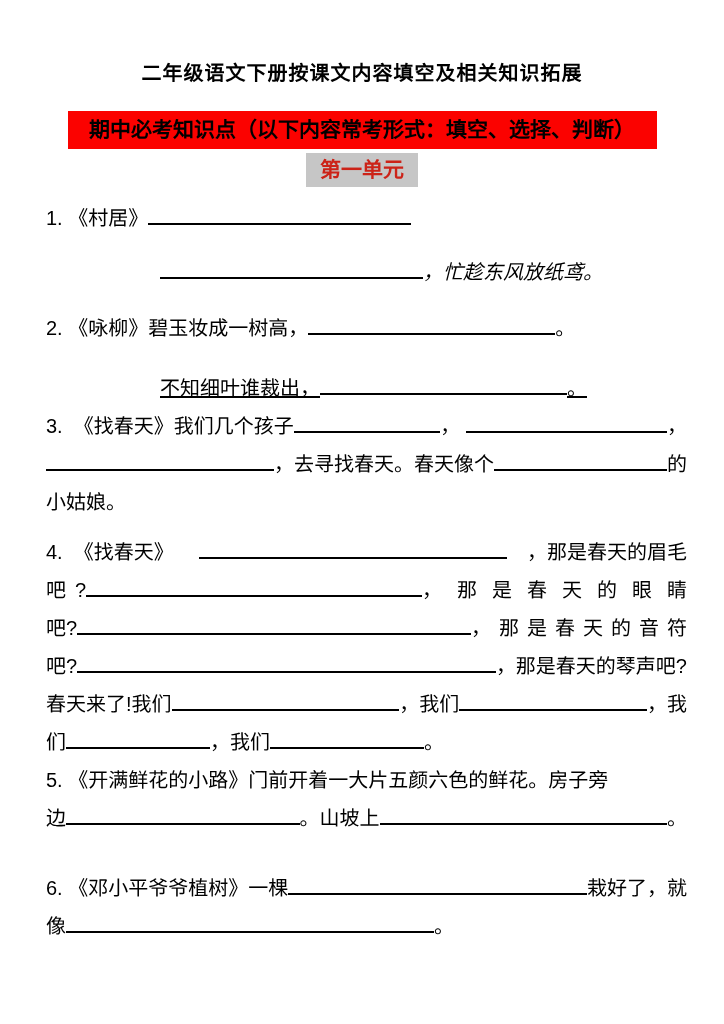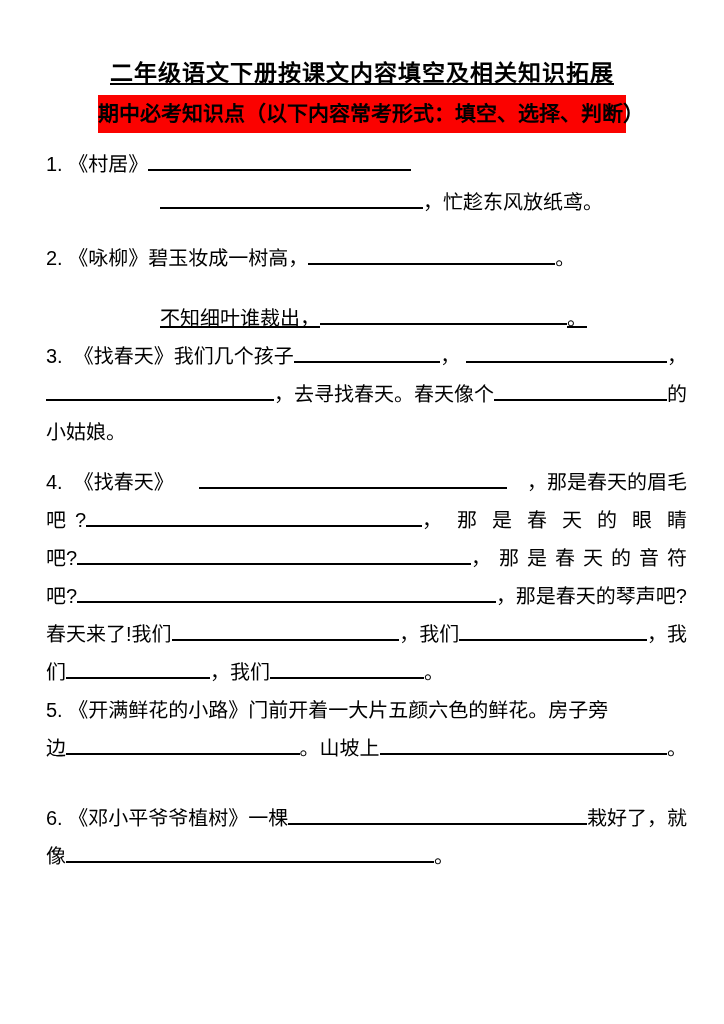--- a/index.html
+++ b/index.html
@@ -12,25 +12,25 @@
   }
   html,body{margin:0;padding:0;}
   body{
     width:724px;height:1024px;background:var(--page-bg);
     font-family:"Liberation Sans","DejaVu Sans",sans-serif;
     color:var(--ink);overflow:hidden;
   }
   .page{width:724px;height:1024px;position:relative;}
   .doc-title{
     margin:55px 34px 0;
-    font-size:23px;font-weight:800;text-align:center;
-    letter-spacing:1px;line-height:36px;white-space:nowrap;text-decoration:underline;
+    font-size:20px;font-weight:800;text-align:center;
+    letter-spacing:1px;line-height:36px;white-space:nowrap;
   }
   .banner{
-    width:528px;margin:4px auto 0;height:38px;line-height:38px;
+    width:589px;margin:20px auto 0;height:38px;line-height:38px;
     background:var(--banner-bg);color:var(--banner-text);
     font-size:21px;font-weight:700;text-align:center;white-space:nowrap;
   }
   .badge-row{text-align:center;margin-top:4px;}
   .badge{
     display:inline-block;background:var(--badge-bg);color:var(--badge-text);
     font-size:21px;font-weight:700;padding:4px 14px;line-height:26px;
   }
   .lines{padding:0 37px 0 46px;}
   .line{
@@ -38,21 +38,21 @@
     font-size:20px;line-height:38px;font-weight:400;white-space:nowrap;
   }
   .seg{white-space:pre;flex:0 0 auto;}
   .blank{
     display:block;flex:0 1 auto;
     height:20px;border-bottom:2px solid var(--ink);
     margin-bottom:-5px;
   }
   
   #L-item1-l1{margin-top:12px;}
-  #L-item1-l2{padding-left:114px;}
+  #L-item1-l2{margin-top:16px;padding-left:114px;font-style:italic;}
   #L-item2-l1{margin-top:18px;text-align:right;}
   #L-item2-l2{margin-top:22px;padding-left:114px;text-decoration:underline;}
   #L-item4-l1{margin-top:12px;gap:20px;}
   #L-item5-l1{margin-top:0;}
   #L-item6-l1{margin-top:32px;}
   
   #L-item3-l1 .blank,#L-item3-l2 .blank,
   #L-item4-l1 .blank,#L-item4-l2 .blank,#L-item4-l3 .blank,
   #L-item4-l4 .blank,#L-item4-l5 .blank,
   #L-item5-l2 .blank,#L-item6-l1 .blank{flex-grow:1;}
@@ -60,20 +60,23 @@
   #L-item4-l2 .seg:first-child{letter-spacing:9px;margin-right:-9px;}
   #L-item4-l2 .seg:last-child{letter-spacing:15px;margin-right:-15px;}
   #L-item4-l3 .seg:last-child{letter-spacing:8px;margin-right:-8px;}
 </style>
 </head>
 <body>
 
 <div class="page">
   <h1 class="doc-title">二年级语文下册按课文内容填空及相关知识拓展</h1>
   <div class="banner">期中必考知识点（以下内容常考形式：填空、选择、判断）</div>
+  <div class="badge-row">
+    <span class="badge">第一单元</span>
+  </div>
   <div class="lines">
       <div class="line" id="L-item1-l1">
         <span class="seg">1. 《村居》</span>
         <span class="blank" style="width: 263px;"></span>
       </div>
       <div class="line" id="L-item1-l2">
         <span class="blank" style="width: 263px;"></span>
         <span class="seg">，忙趁东风放纸鸢。</span>
       </div>
       <div class="line" id="L-item2-l1">

